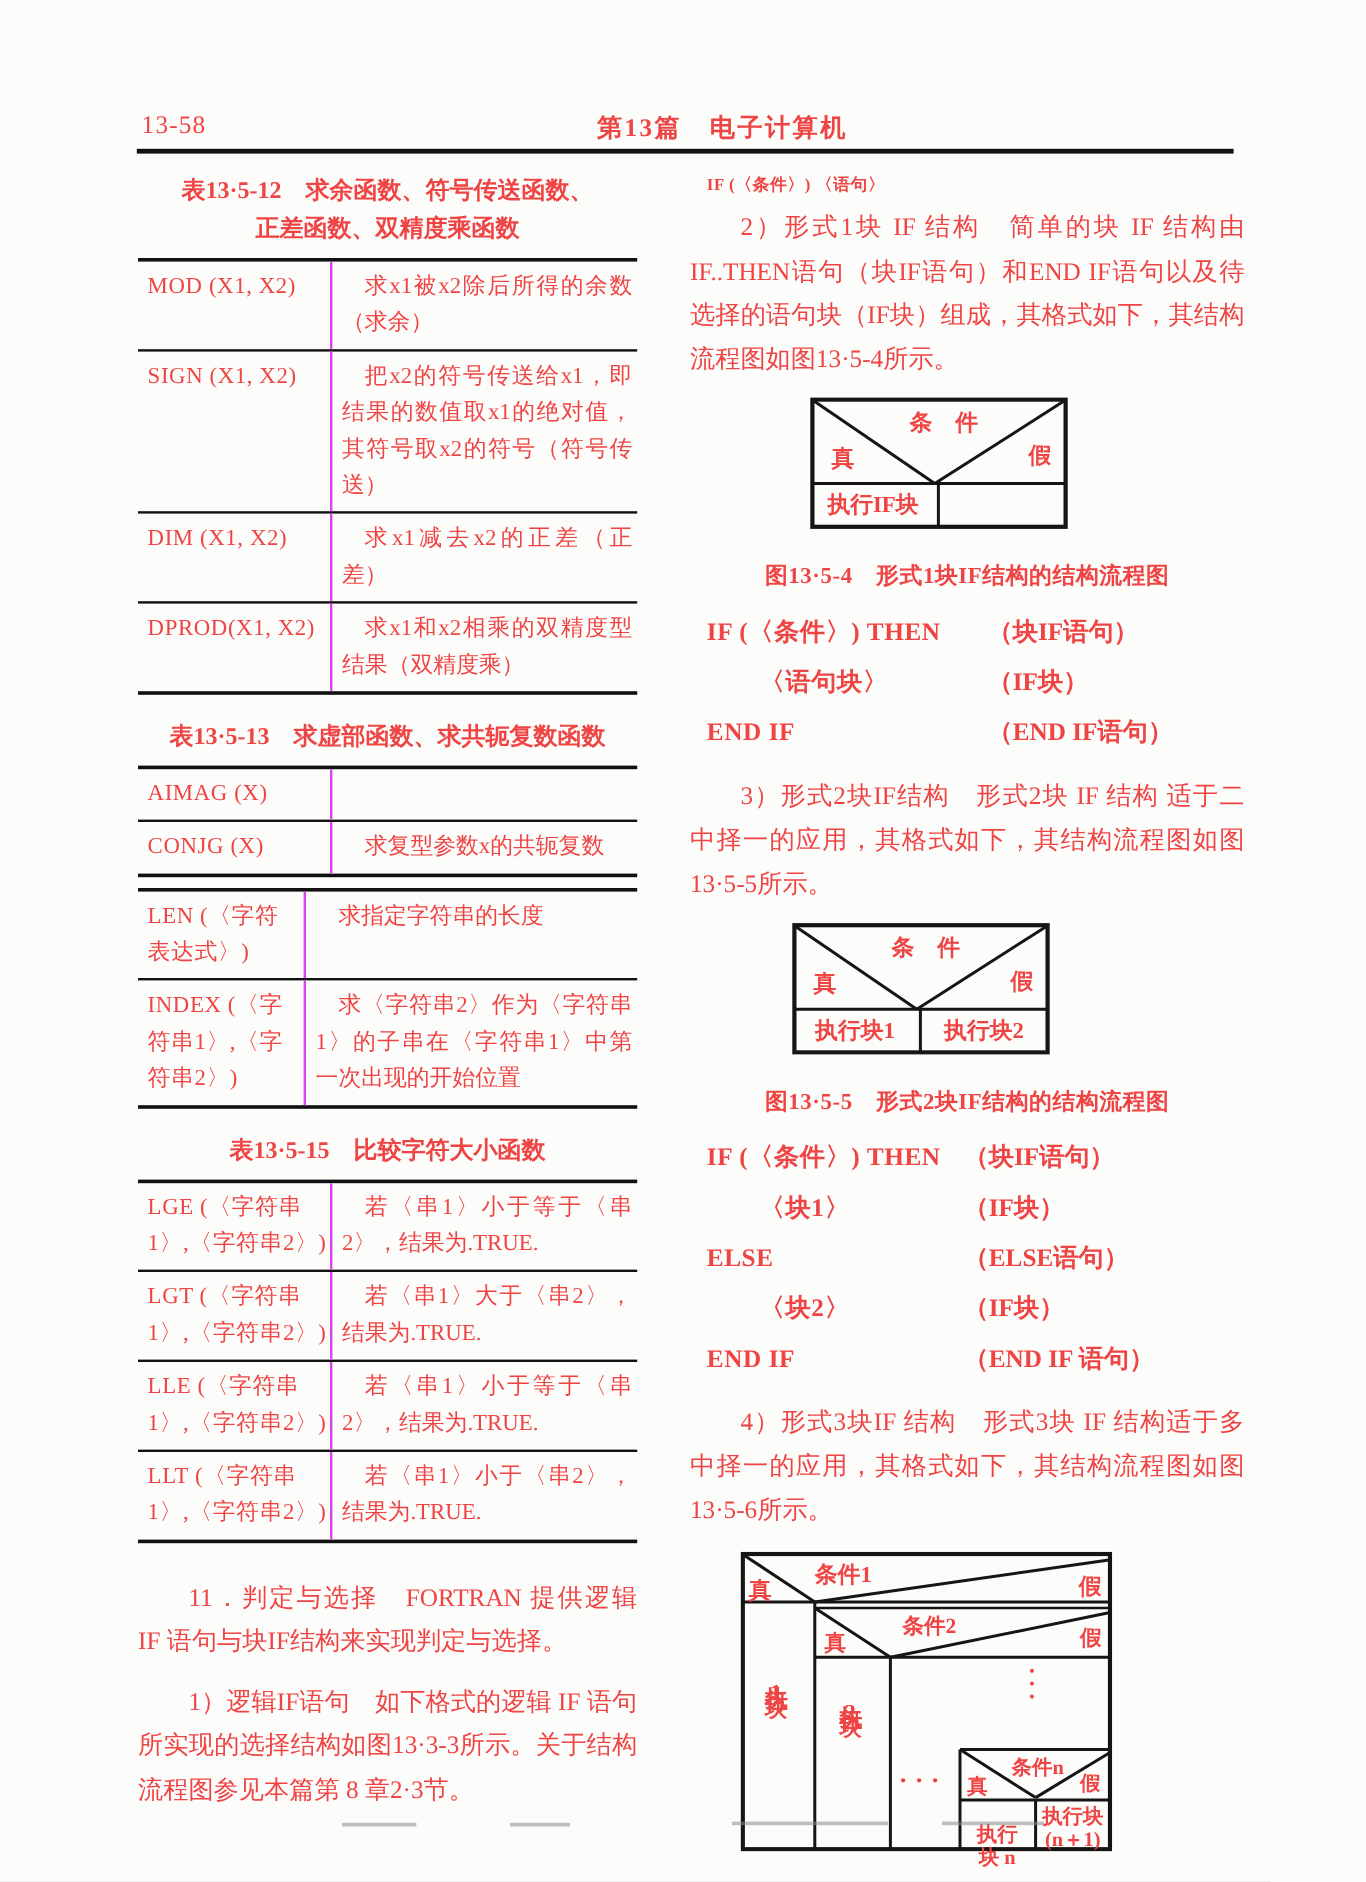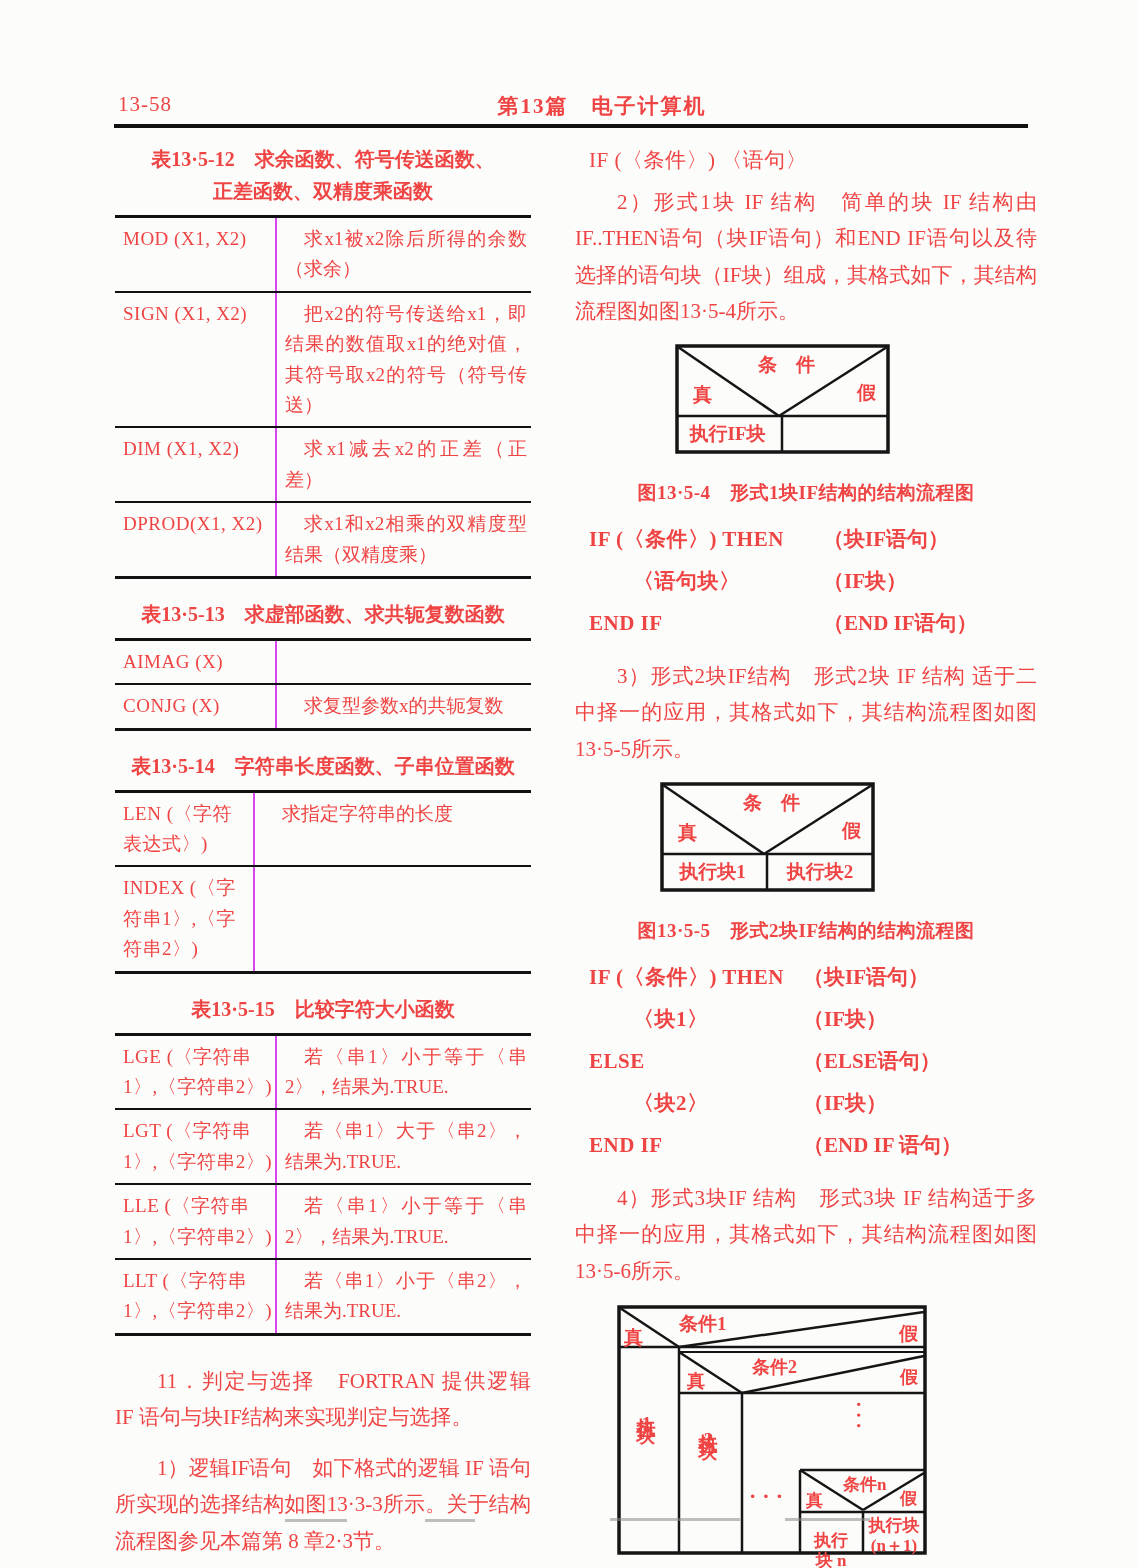--- a/index.html
+++ b/index.html
@@ -28,21 +28,21 @@
   .trow .cd { flex:1; padding:6px 4px 6px 8px; font-size:19px; line-height:1.6; text-indent:1em; text-align:justify; }
   .t14 .cn { width:140px; }
   
   .para { font-size:21px; line-height:1.74; text-align:justify; text-indent:2em; margin-top:14px; }
   
   .codeblock { margin-top:12px; }
   .cline { display:flex; font-weight:bold; font-size:21px; line-height:2.0; }
   .cline .c { width:248px; padding-left:14px; letter-spacing:0.5px; }
   .cline.ind .c { padding-left:58px; }
   .cb2 .c { width:228px; }
-  .line-if { font-weight:normal; font-size:21px; line-height:1.8; padding-left:14px; letter-spacing:0.5px; margin-top:2px; }
+  .line-if { font-weight:bold; font-size:14px; line-height:1.8; padding-left:14px; letter-spacing:0.5px; margin-top:2px; }
   
   .figbox { position:relative; width:215px; height:110px; }
   .figbox svg, .figbox6 svg { position:absolute; left:0; top:0; }
   .fglabel { position:absolute; font-weight:bold; font-size:19px; white-space:nowrap; }
   .fg-cond { left:4px; top:8px; width:100%; text-align:center; }
   .fg-true { left:18px; top:38px; }
   .fg-false { right:14px; top:36px; }
   .fg-cl { left:0; top:77px; width:105px; text-align:center; }
   .fg-cr { left:107px; top:77px; width:106px; text-align:center; }
   .figcap { font-weight:bold; font-size:19px; text-align:center; margin-top:26px; letter-spacing:0.5px; }
@@ -98,28 +98,28 @@
       <div class="tbl">
         <div class="trow">
           <div class="cn">AIMAG (X)</div>
         </div>
         <div class="trow">
           <div class="cn">CONJG (X)</div>
           <div class="cd">求复型参数x的共轭复数</div>
         </div>
       </div>
 
-      <div class="tbl-title">表13·5-14　字符串长度函数、子串位置函数</div>
       <div class="tbl t14">
         <div class="trow">
           <div class="cn">LEN (〈字符表达式〉)</div>
           <div class="cd">求指定字符串的长度</div>
         </div>
         <div class="trow">
           <div class="cn">INDEX (〈字符串1〉,〈字符串2〉)</div>
+          <div class="cd">求〈字符串2〉作为〈字符串1〉的子串在〈字符串1〉中第一次出现的开始位置</div>
         </div>
       </div>
 
       <div class="tbl-title">表13·5-15　比较字符大小函数</div>
       <div class="tbl">
         <div class="trow">
           <div class="cn">LGE (〈字符串1〉,〈字符串2〉)</div>
           <div class="cd">若〈串1〉小于等于〈串2〉，结果为.TRUE.</div>
         </div>
         <div class="trow">

